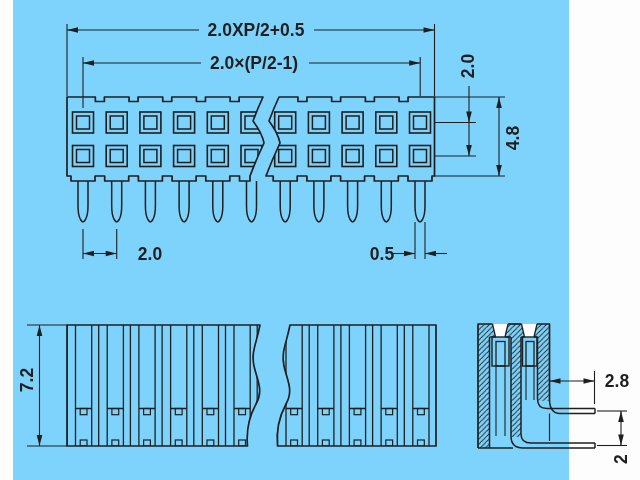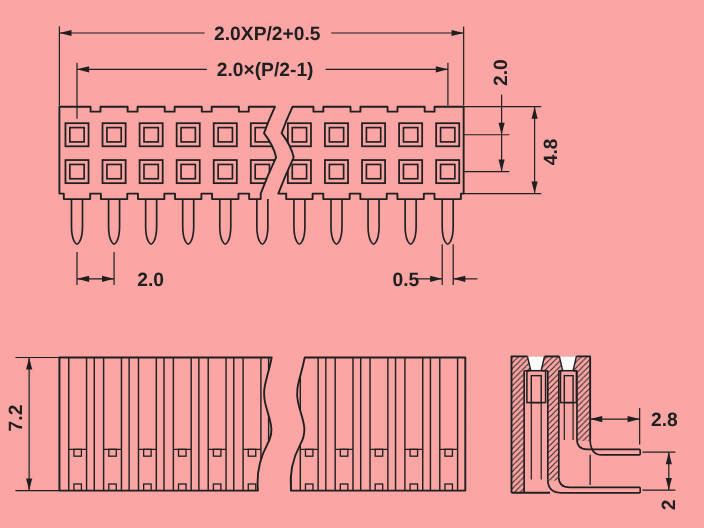--- a/index.html
+++ b/index.html
@@ -1,21 +1,21 @@
 <!DOCTYPE html>
 <html><head>
 <meta charset="utf-8">
 <style>
   html,body{margin:0;padding:0;}
   body{
     width:640px;height:480px;overflow:hidden;
     background:#fdfdfd;
     font-family:"Liberation Sans", sans-serif;
   }
-  .stage{position:relative;width:640px;height:480px;background:#fca5a5;}
+  .stage{position:relative;width:556px;height:480px;background:#7dd3fc;margin-left:13px;}
   svg{display:block;}
   svg text{
     font-family:"Liberation Sans", sans-serif;
     font-weight:bold;
     fill:#1f1f1f;
   }
 </style>
 </head>
 <body>
 

